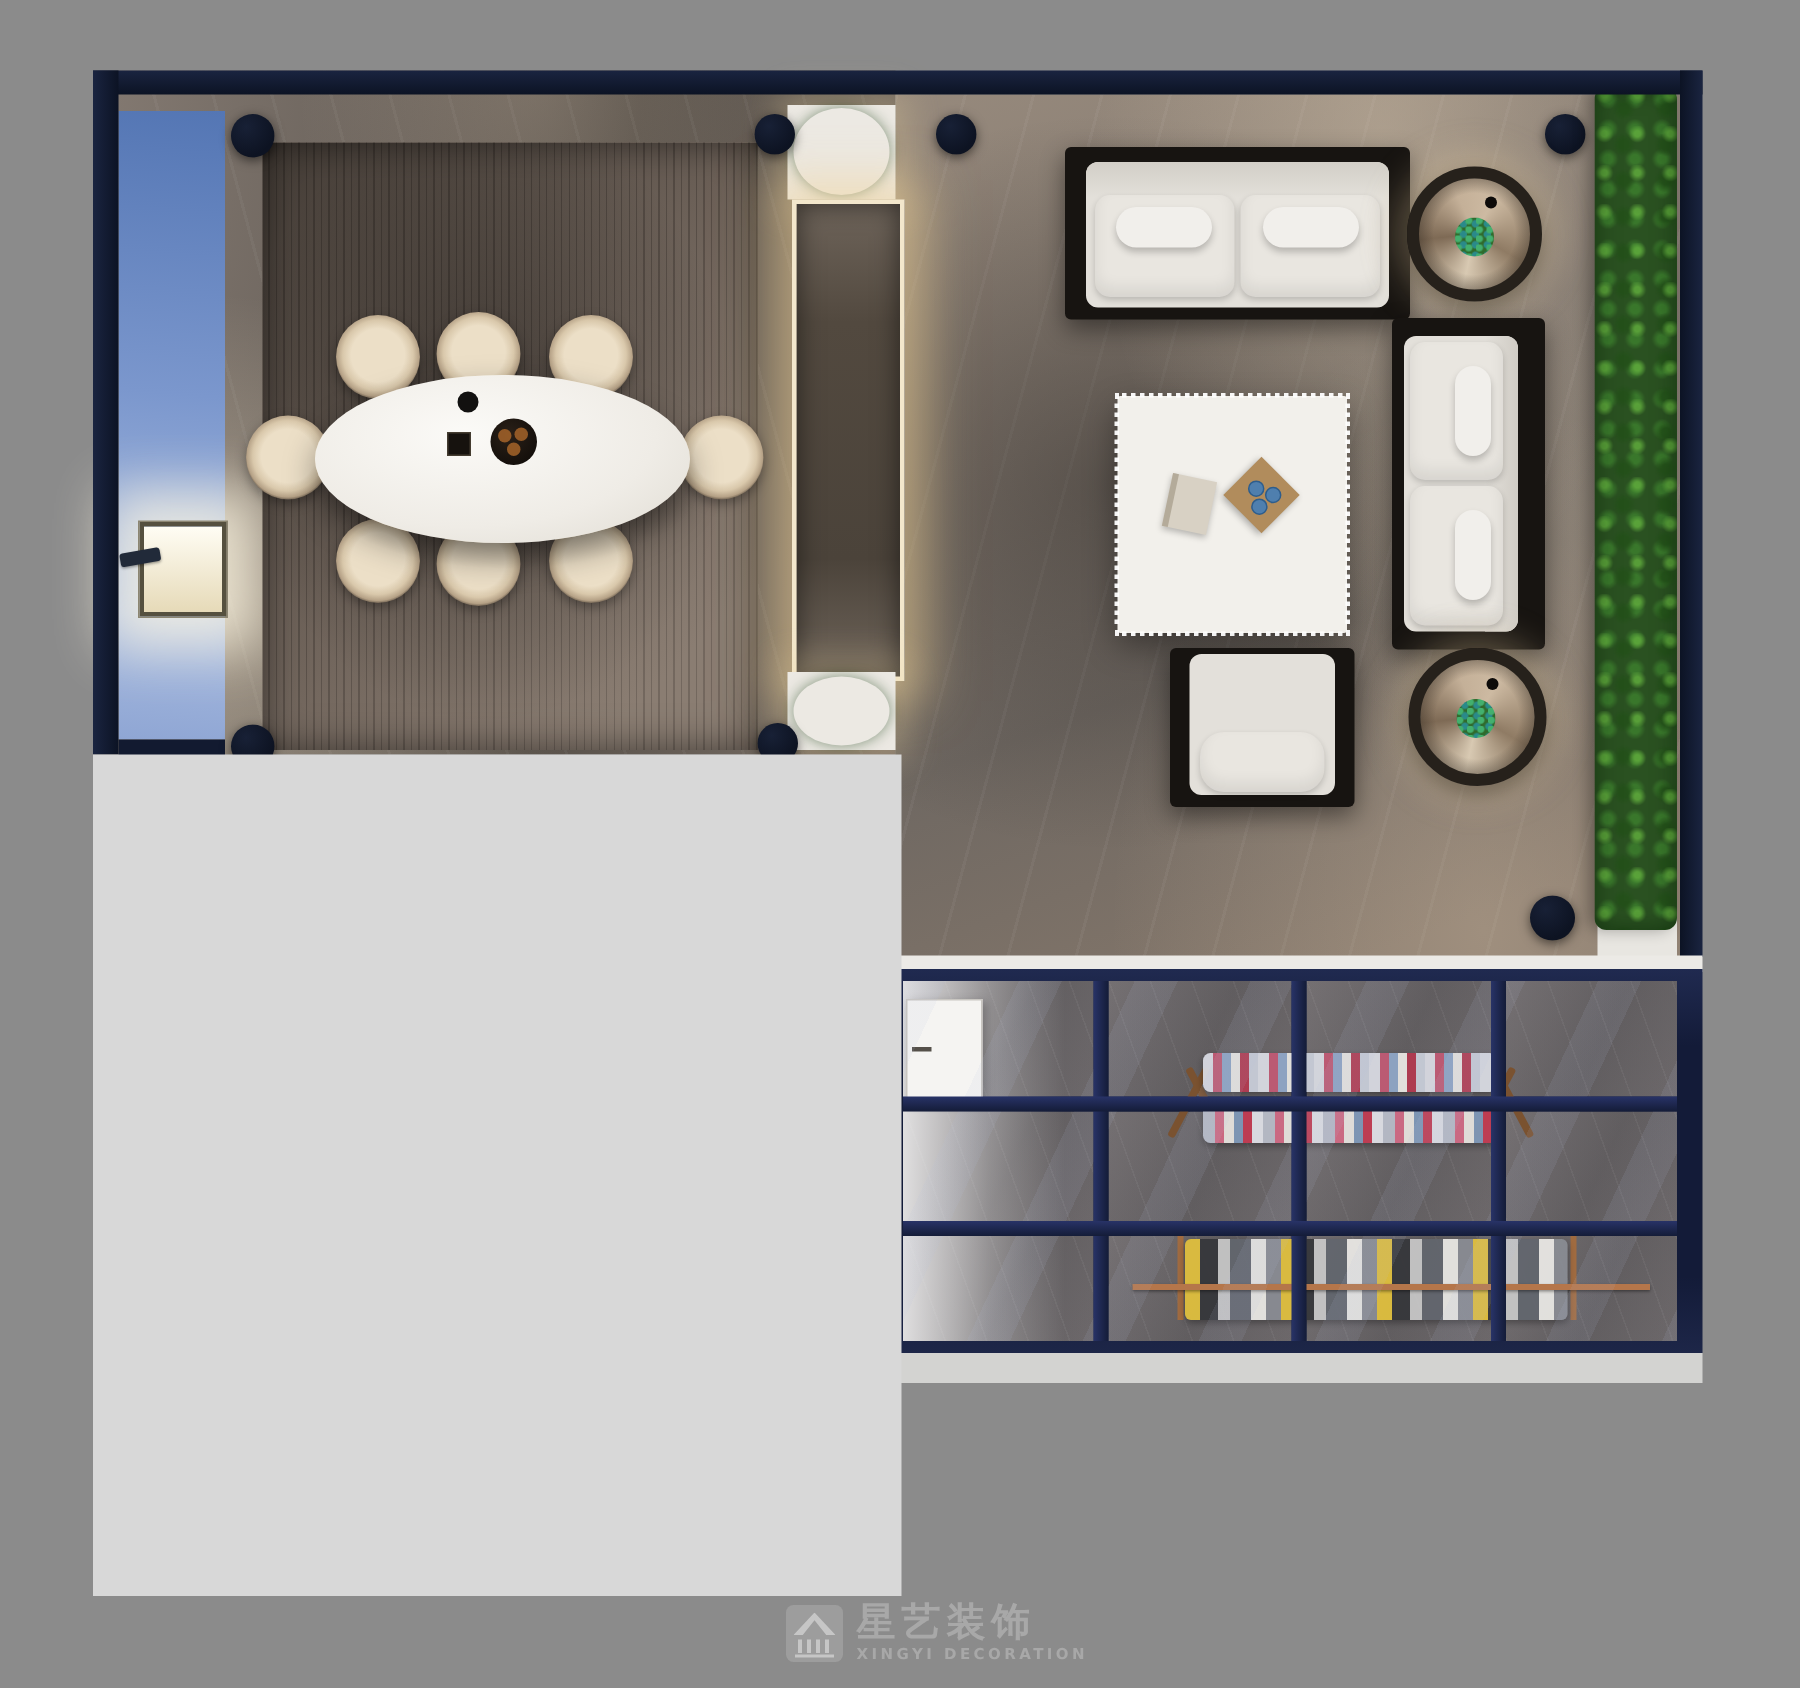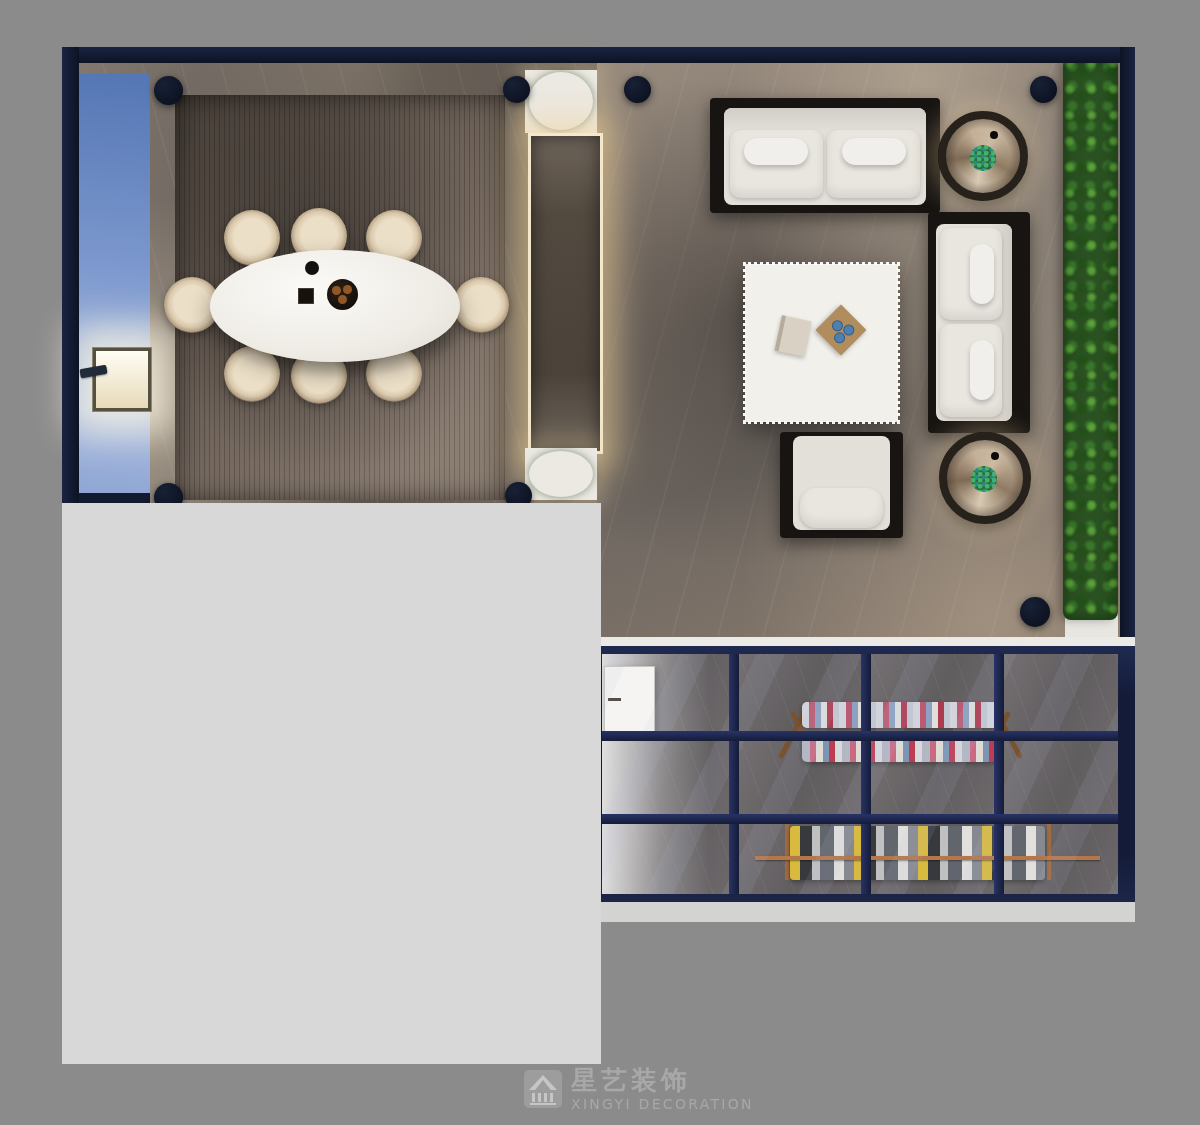--- a/index.html
+++ b/index.html
@@ -195,21 +195,21 @@
   
   .watermark{left:524px;top:1066px;height:46px;display:flex;align-items:center;gap:9px;z-index:12;}
   .wm-icon{position:relative;width:38px;height:38px;border-radius:5px;background:#9d9d9d;flex:0 0 auto;}
   .wm-roof{position:absolute;left:5px;top:5px;width:28px;height:15px;background:#c6c6c6;
     clip-path:polygon(50% 0,100% 100%,78% 100%,50% 34%,22% 100%,0 100%);}
   .wm-cols{position:absolute;left:8px;bottom:6px;width:22px;height:9px;
     background:repeating-linear-gradient(90deg,#c6c6c6 0 3px, transparent 3px 6px);}
   .wm-base{position:absolute;left:6px;bottom:3px;width:26px;height:2px;background:#c6c6c6;}
   .wm-text{display:flex;flex-direction:column;line-height:1;}
   .wm-cn{font-size:26px;font-weight:bold;color:#a8a8a8;letter-spacing:4px;}
-  .wm-en{font-size:14px;font-weight:normal;color:#a8a8a8;letter-spacing:2.3px;margin-top:4px;}
+  .wm-en{font-size:10px;font-weight:bold;color:#a8a8a8;letter-spacing:2.3px;margin-top:4px;}
 </style>
 </head>
 <body>
 
 <div id="canvas">
 
   <div class="abs dining-floor"></div>
   <div class="abs living-floor"></div>
 
   <div class="abs blue-wall">

